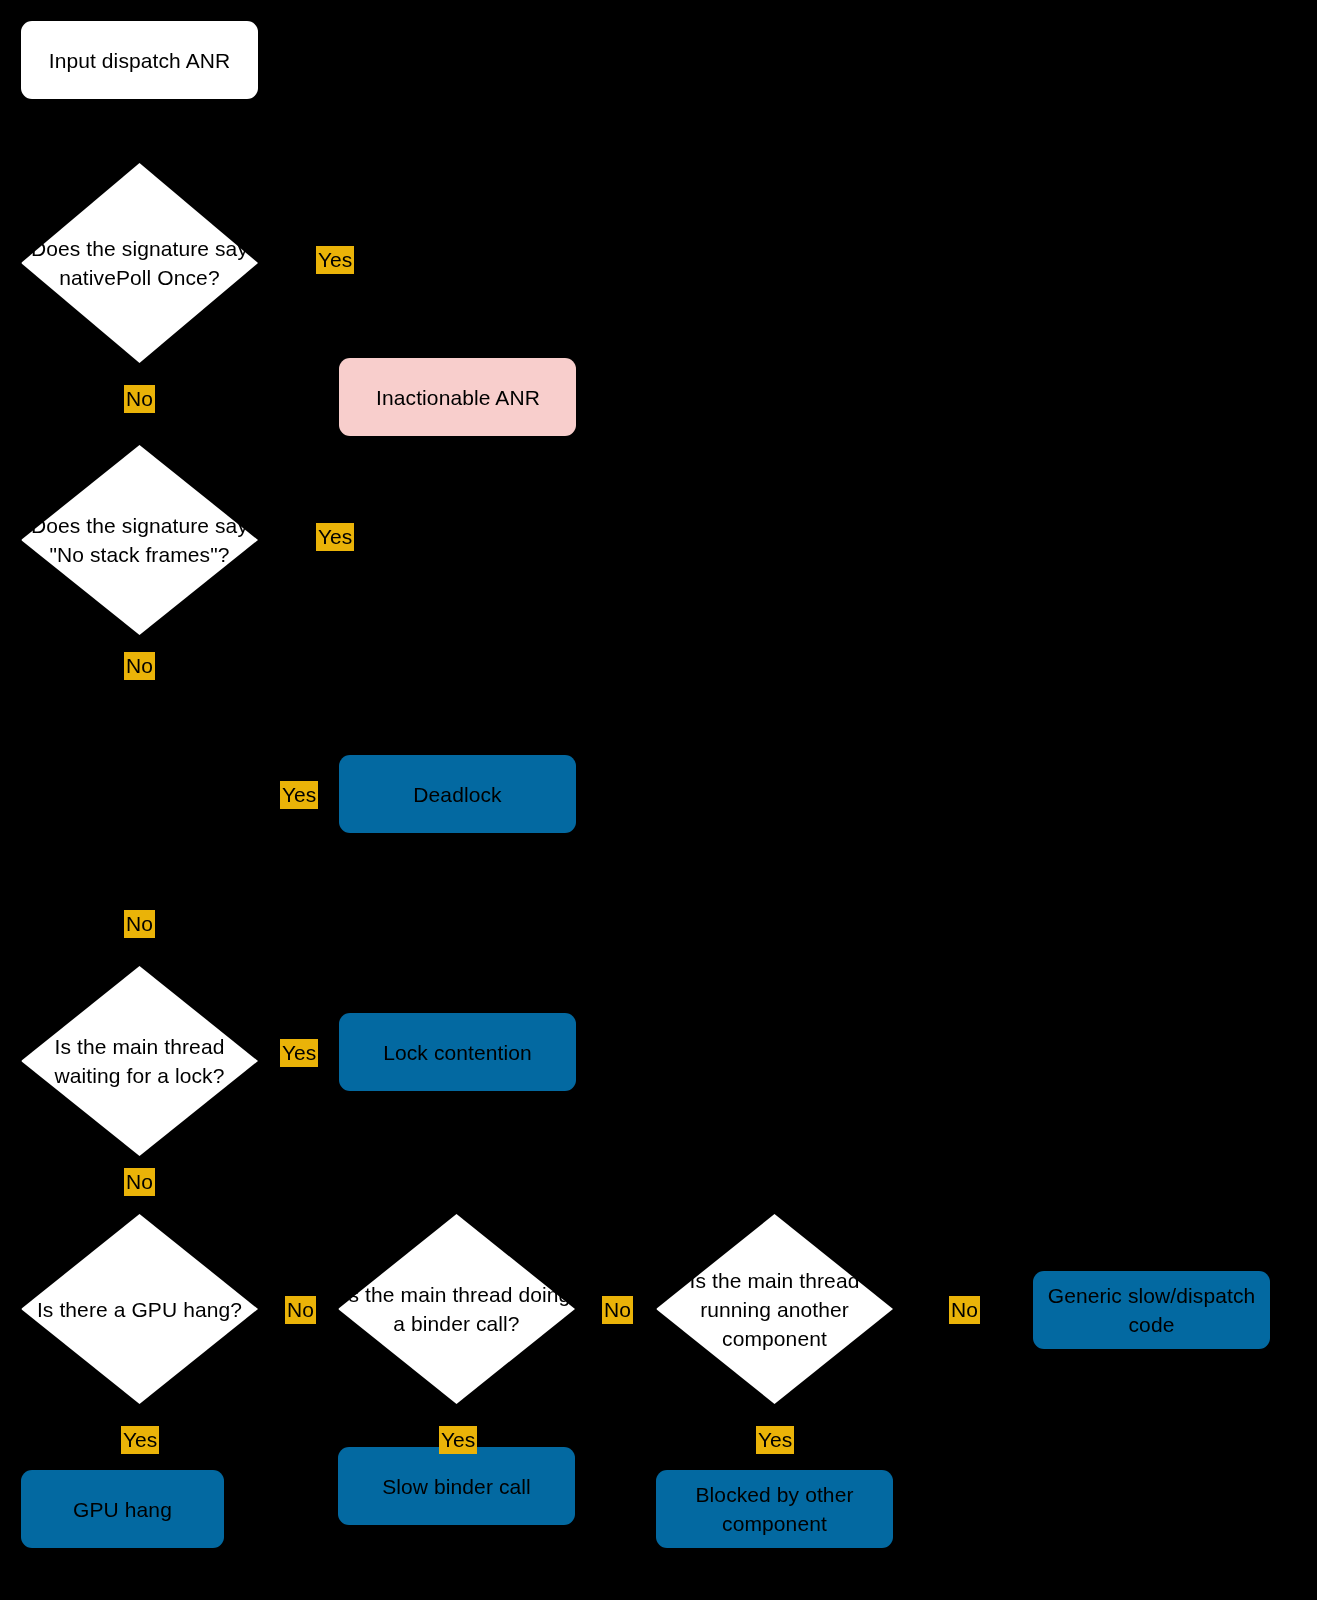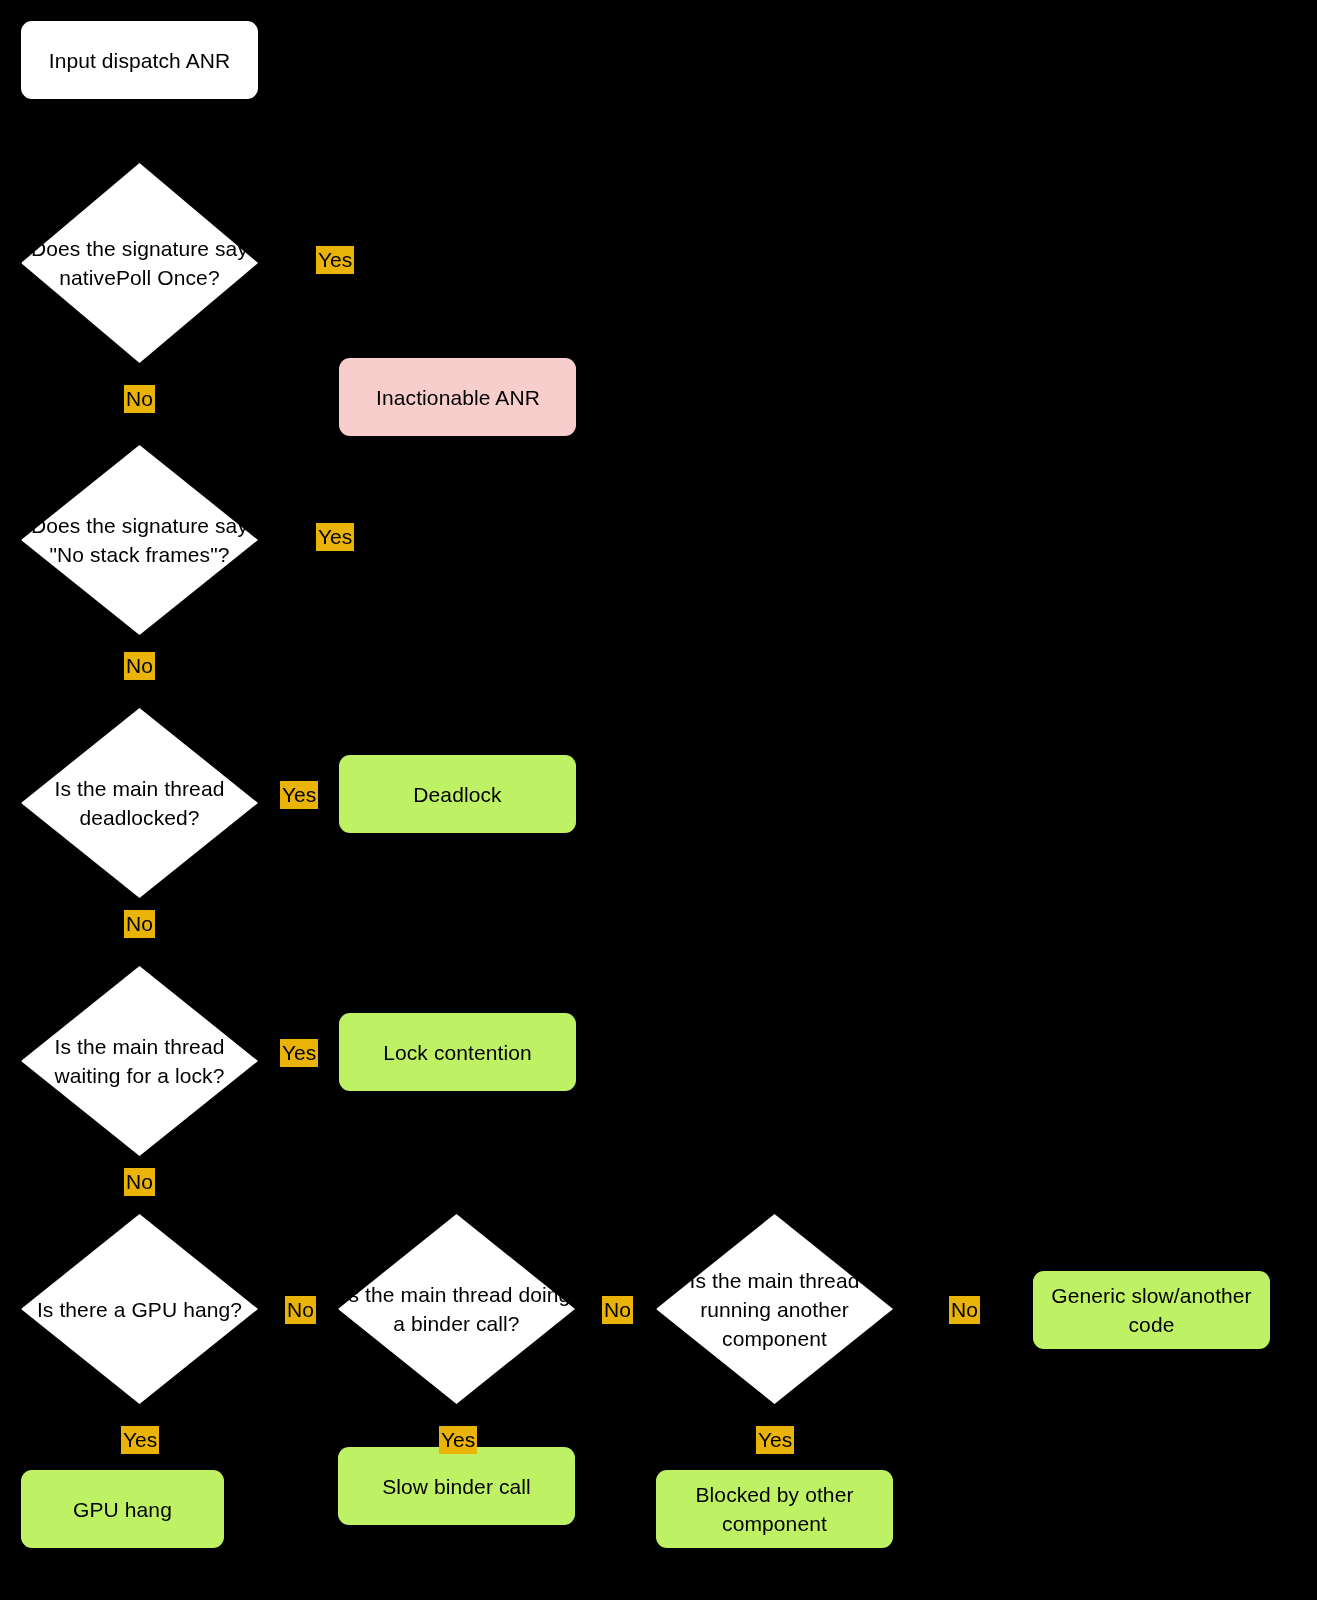--- a/index.html
+++ b/index.html
@@ -42,21 +42,21 @@
     line-height: 29px;
     letter-spacing: 0.1px;
   }
 
   .box {
     border-radius: 11px;
     padding: 4px 10px;
   }
   .box.start  { background: #ffffff; }
   .box.bad    { background: #f8cecc; padding-left: 11px; }
-  .box.good   { background: #bef264; }
+  .box.good   { background: #0369a1; }
 
   
   .diamond {
     background: transparent;
   }
   .diamond .dia-shape {
     position: absolute;
     left: 50%;
     top: 50%;
     width: 100%;
@@ -134,24 +134,20 @@
 
   <div class="node box bad" style="left:339px; top:358px; width:237px; height:78px;">
     <span>Inactionable ANR</span>
   </div>
 
   <div class="node diamond" style="left:21px; top:445px; width:237px; height:190px;">
     <div class="dia-shape"></div>
     <span class="dia-text">Does the signature say "No stack frames"?</span>
   </div>
 
-  <div class="node diamond" style="left:21px; top:708px; width:237px; height:190px;">
-    <div class="dia-shape"></div>
-    <span class="dia-text">Is the main thread deadlocked?</span>
-  </div>
 
   <div class="node box good" style="left:339px; top:755px; width:237px; height:78px;">
     <span>Deadlock</span>
   </div>
 
   <div class="node diamond" style="left:21px; top:966px; width:237px; height:190px;">
     <div class="dia-shape"></div>
     <span class="dia-text">Is the main thread waiting for a lock?</span>
   </div>
 
@@ -168,21 +164,21 @@
     <div class="dia-shape"></div>
     <span class="dia-text">Is the main thread doing a binder call?</span>
   </div>
 
   <div class="node diamond" style="left:656px; top:1214px; width:237px; height:190px;">
     <div class="dia-shape"></div>
     <span class="dia-text">Is the main thread running another component</span>
   </div>
 
   <div class="node box good" style="left:1033px; top:1271px; width:237px; height:78px;">
-    <span>Generic slow/another code</span>
+    <span>Generic slow/dispatch code</span>
   </div>
 
   <div class="node box good" style="left:21px; top:1470px; width:203px; height:78px;">
     <span>GPU hang</span>
   </div>
 
   <div class="node box good" style="left:338px; top:1420px; width:237px; height:78px;margin-top:27px;">
     <span>Slow binder call</span>
   </div>
 

